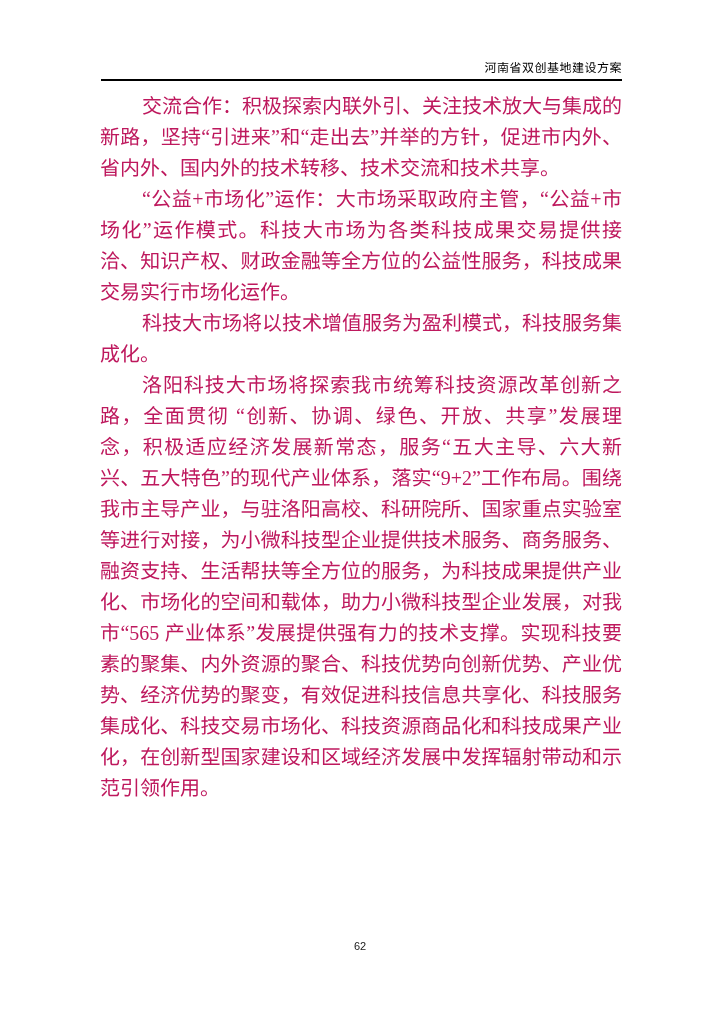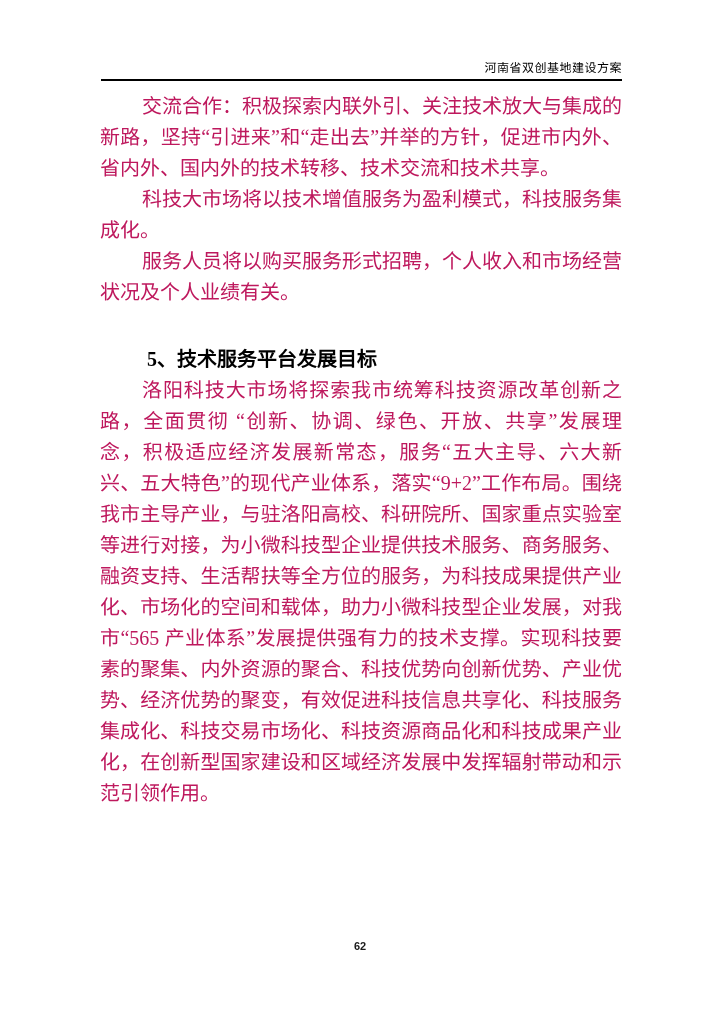--- a/index.html
+++ b/index.html
@@ -61,44 +61,42 @@
     font-weight: bold;
     text-indent: 47px;
     color: #000000;
   }
   .page-footer {
     position: absolute;
     top: 936px;
     left: 0;
     width: 720px;
     text-align: center;
-    font-weight: bold;
   }
   .page-number {
     font-size: 11px;
     color: #1a1a1a;
     font-family: "Liberation Sans", "DejaVu Sans", sans-serif;
   }
 </style>
 </head>
 <body>
 
 <div class="page">
 
   <div class="page-header">
     <span class="doc-title">河南省双创基地建设方案</span>
   </div>
 
   <div class="header-rule"></div>
 
   <div class="document-body">
     <p class="para">交流合作：积极探索内联外引、关注技术放大与集成的新路，坚持“引进来”和“走出去”并举的方针，促进市内外、省内外、国内外的技术转移、技术交流和技术共享。</p>
+    <p class="para">“公益+市场化”运作：大市场采取政府主管，“公益+市场化”运作模式。科技大市场为各类科技成果交易提供接洽、知识产权、财政金融等全方位的公益性服务，科技成果交易实行市场化运作。</p>
     <p class="para">科技大市场将以技术增值服务为盈利模式，科技服务集成化。</p>
-    <p class="para">服务人员将以购买服务形式招聘，个人收入和市场经营状况及个人业绩有关。</p>
-    <p class="section-heading">5、技术服务平台发展目标</p>
     <p class="para">洛阳科技大市场将探索我市统筹科技资源改革创新之路，全面贯彻 “创新、协调、绿色、开放、共享”发展理念，积极适应经济发展新常态，服务“五大主导、六大新兴、五大特色”的现代产业体系，落实“9+2”工作布局。围绕我市主导产业，与驻洛阳高校、科研院所、国家重点实验室等进行对接，为小微科技型企业提供技术服务、商务服务、融资支持、生活帮扶等全方位的服务，为科技成果提供产业化、市场化的空间和载体，助力小微科技型企业发展，对我市“565 产业体系”发展提供强有力的技术支撑。实现科技要素的聚集、内外资源的聚合、科技优势向创新优势、产业优势、经济优势的聚变，有效促进科技信息共享化、科技服务集成化、科技交易市场化、科技资源商品化和科技成果产业化，在创新型国家建设和区域经济发展中发挥辐射带动和示范引领作用。</p>
   </div>
 
   <div class="page-footer">
     <span class="page-number">62</span>
   </div>
 
 </div>
 
 </body></html>

